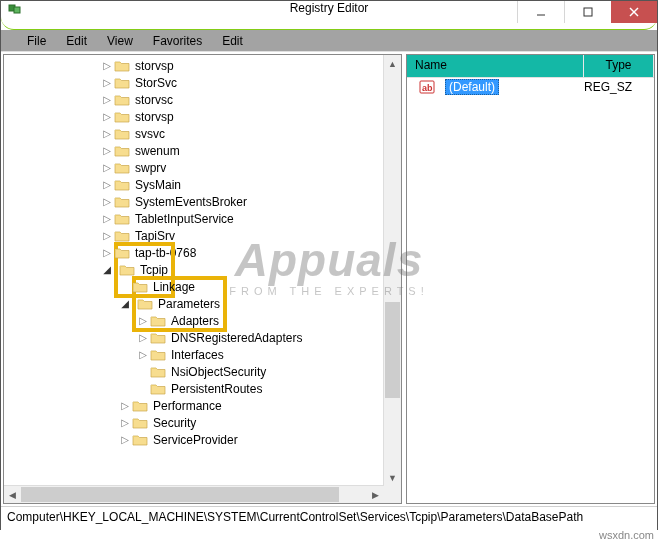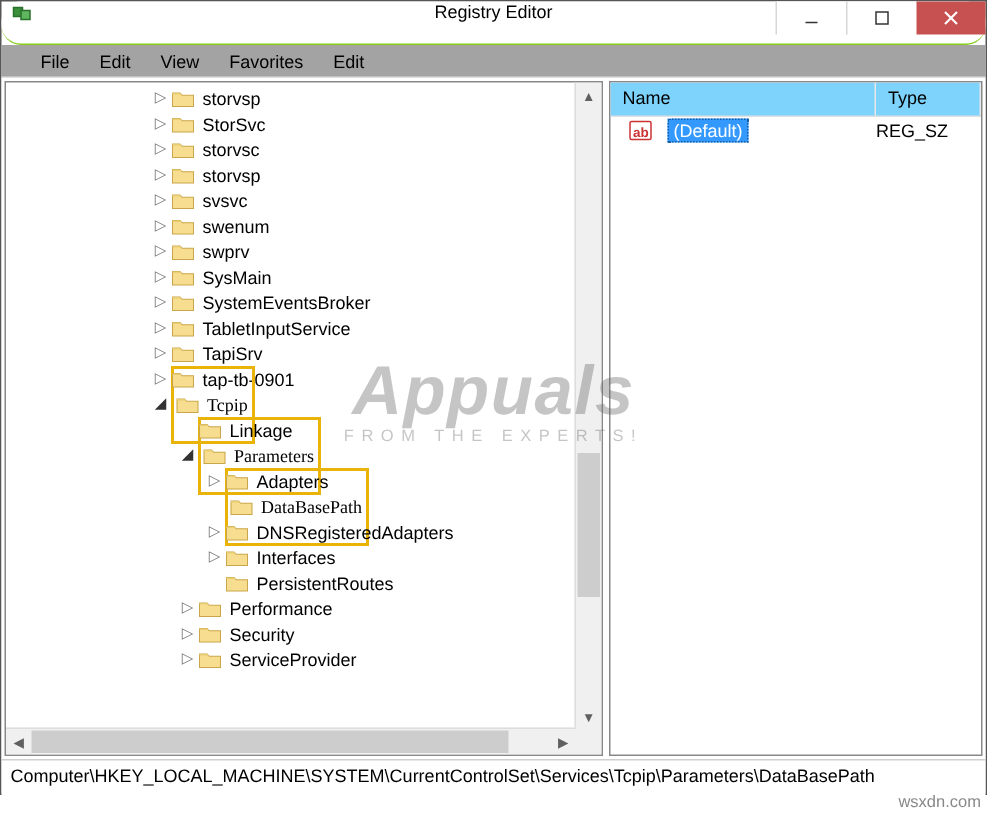--- a/index.html
+++ b/index.html
@@ -133,24 +133,23 @@
     margin-right: 3px;
     position: relative;
   }
   .folder-icon svg { display:block; }
   .node-label {
     font-size: 12px;
     color: #000;
     padding: 0 2px;
   }
   .hl-red {
-    border: 2px solid #eab308;
+    border: 4px solid #eab308;
     margin: -2px 0;
     padding: 16px 1px;
-    font-family: Liberation Serif, serif;
   }
   
   .d5 { padding-left: 96px; }
   .d6 { padding-left: 114px; }
   .d7 { padding-left: 132px; }
   
   .scroll-v {
     position: absolute;
     right: 0; top: 0; bottom: 17px;
     width: 17px;
@@ -191,30 +190,30 @@
     position: absolute;
     right: 0; bottom: 0;
     width: 17px; height: 17px;
     background: #f0f0f0;
   }
   
   .list-header {
     height: 22px;
     display: flex;
     border-bottom: 1px solid #e0e0e0;
-    background: #7dd3fc;
+    background: #14b8a6;
   }
   .list-header .col {
     padding: 3px 8px;
     font-size: 12px;
     color: #000;
     border-right: 1px solid #e8e8e8;
   }
   .col-name { width: 160px; }
-  .col-type { flex: 1; }
+  .col-type { flex: 1; text-align: center; }
   .list-row {
     display: flex;
     align-items: center;
     height: 18px;
     padding-left: 6px;
   }
   .value-icon {
     width: 28px; height: 16px;
     margin-right: 4px;
     display: inline-flex; align-items: center; justify-content: center;
@@ -433,21 +432,21 @@
               <span class="node-label">TapiSrv</span>
             </div>
             <div class="node d5">
               <span class="expander">▷</span>
               <span class="folder-icon">
                 <svg width="16" height="14" viewBox="0 0 16 14">
                   <path d="M1 3 L6 3 L7.5 4.5 L15 4.5 L15 12 L1 12 Z" fill="#f7dd8f" stroke="#caa64a" stroke-width="0.7"></path>
                   <path d="M1 3 L6 3 L7 4 L1 4 Z" fill="#e9cd72"></path>
                 </svg>
               </span>
-              <span class="node-label">tap-tb-0901</span>
+              <span class="node-label">tap-tb-0768</span>
             </div>
             <div class="node d5">
               <span class="expander open">◢</span>
               <span class="hl-red" style="display: inline-flex; align-items: center;">
                 <span class="folder-icon">
                   <svg width="16" height="14" viewBox="0 0 16 14">
                     <path d="M1 3 L6 3 L7.5 4.5 L15 4.5 L15 12 L1 12 Z" fill="#f7dd8f" stroke="#caa64a" stroke-width="0.7"></path>
                     <path d="M1 3 L6 3 L7 4 L1 4 Z" fill="#e9cd72"></path>
                   </svg>
                 </span>
@@ -480,50 +479,48 @@
               <span class="expander">▷</span>
               <span class="folder-icon">
                 <svg width="16" height="14" viewBox="0 0 16 14">
                   <path d="M1 3 L6 3 L7.5 4.5 L15 4.5 L15 12 L1 12 Z" fill="#f7dd8f" stroke="#caa64a" stroke-width="0.7"></path>
                   <path d="M1 3 L6 3 L7 4 L1 4 Z" fill="#e9cd72"></path>
                 </svg>
               </span>
               <span class="node-label">Adapters</span>
             </div>
             <div class="node d7">
+              <span class="expander">▷</span>
+              <span class="folder-icon">
+                <svg width="16" height="14" viewBox="0 0 16 14">
+                  <path d="M1 3 L6 3 L7.5 4.5 L15 4.5 L15 12 L1 12 Z" fill="#f7dd8f" stroke="#caa64a" stroke-width="0.7"></path>
+                  <path d="M1 3 L6 3 L7 4 L1 4 Z" fill="#e9cd72"></path>
+                </svg>
+              </span>
+              <span class="node-label">DNSRegisteredAdapters</span>
+            </div>
+            <div class="node d7">
+              <span class="expander">▷</span>
+              <span class="folder-icon">
+                <svg width="16" height="14" viewBox="0 0 16 14">
+                  <path d="M1 3 L6 3 L7.5 4.5 L15 4.5 L15 12 L1 12 Z" fill="#f7dd8f" stroke="#caa64a" stroke-width="0.7"></path>
+                  <path d="M1 3 L6 3 L7 4 L1 4 Z" fill="#e9cd72"></path>
+                </svg>
+              </span>
+              <span class="node-label">Interfaces</span>
+            </div>
+            <div class="node d7">
               <span class="expander"></span>
-              <span class="hl-red" style="display: inline-flex; align-items: center;">
-                <span class="folder-icon">
-                  <svg width="16" height="14" viewBox="0 0 16 14">
-                    <path d="M1 3 L6 3 L7.5 4.5 L15 4.5 L15 12 L1 12 Z" fill="#f7dd8f" stroke="#caa64a" stroke-width="0.7"></path>
-                    <path d="M1 3 L6 3 L7 4 L1 4 Z" fill="#e9cd72"></path>
-                  </svg>
-                </span>
-                <span class="node-label">DataBasePath</span>
-              </span>
-            </div>
-            <div class="node d7">
-              <span class="expander">▷</span>
-              <span class="folder-icon">
-                <svg width="16" height="14" viewBox="0 0 16 14">
-                  <path d="M1 3 L6 3 L7.5 4.5 L15 4.5 L15 12 L1 12 Z" fill="#f7dd8f" stroke="#caa64a" stroke-width="0.7"></path>
-                  <path d="M1 3 L6 3 L7 4 L1 4 Z" fill="#e9cd72"></path>
-                </svg>
-              </span>
-              <span class="node-label">DNSRegisteredAdapters</span>
-            </div>
-            <div class="node d7">
-              <span class="expander">▷</span>
-              <span class="folder-icon">
-                <svg width="16" height="14" viewBox="0 0 16 14">
-                  <path d="M1 3 L6 3 L7.5 4.5 L15 4.5 L15 12 L1 12 Z" fill="#f7dd8f" stroke="#caa64a" stroke-width="0.7"></path>
-                  <path d="M1 3 L6 3 L7 4 L1 4 Z" fill="#e9cd72"></path>
-                </svg>
-              </span>
-              <span class="node-label">Interfaces</span>
+              <span class="folder-icon">
+                <svg width="16" height="14" viewBox="0 0 16 14">
+                  <path d="M1 3 L6 3 L7.5 4.5 L15 4.5 L15 12 L1 12 Z" fill="#f7dd8f" stroke="#caa64a" stroke-width="0.7"></path>
+                  <path d="M1 3 L6 3 L7 4 L1 4 Z" fill="#e9cd72"></path>
+                </svg>
+              </span>
+              <span class="node-label">NsiObjectSecurity</span>
             </div>
             <div class="node d7">
               <span class="expander"></span>
               <span class="folder-icon">
                 <svg width="16" height="14" viewBox="0 0 16 14">
                   <path d="M1 3 L6 3 L7.5 4.5 L15 4.5 L15 12 L1 12 Z" fill="#f7dd8f" stroke="#caa64a" stroke-width="0.7"></path>
                   <path d="M1 3 L6 3 L7 4 L1 4 Z" fill="#e9cd72"></path>
                 </svg>
               </span>
               <span class="node-label">PersistentRoutes</span>

